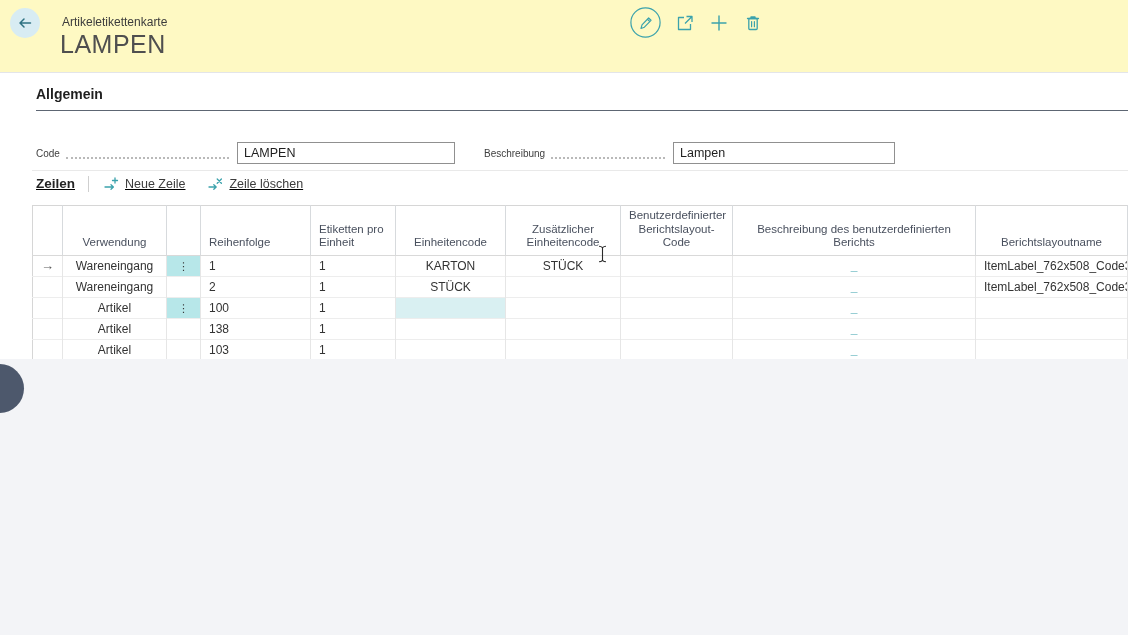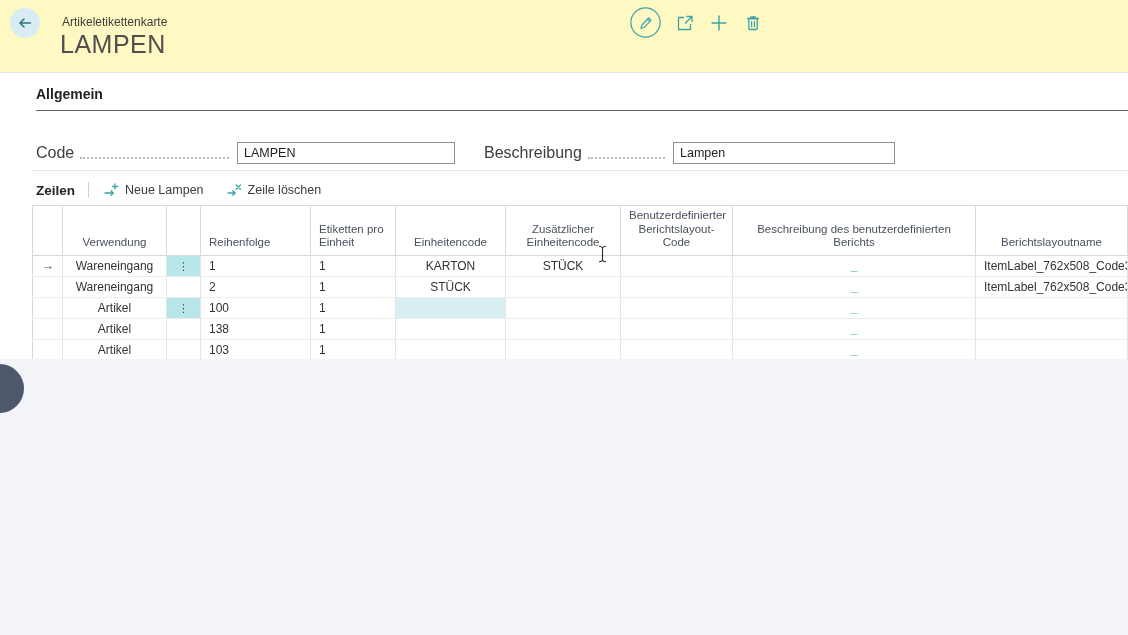--- a/index.html
+++ b/index.html
@@ -19,30 +19,30 @@
   .action-btn{display:flex;align-items:center;justify-content:center;cursor:pointer;background:none;border:none;padding:0;}
   .header-divider{position:absolute;top:72px;left:0;right:0;height:1px;background:#e3e5e9;}
 
   
   .section-general{position:absolute;left:36px;right:0;top:86px;}
   .section-title{font-size:14px;font-weight:bold;color:#1f1f1f;padding-bottom:8px;border-bottom:1px solid #5d6673;}
   .fields-row{position:absolute;left:36px;top:142px;display:flex;gap:29px;}
   .field-group{display:flex;align-items:center;}
   .fg-code{width:419px;}
   .fg-besch{width:411px;}
-  .field-label{font-size:16px;color:#404040;white-space:nowrap;}
+  .field-label{font-size:10px;color:#404040;white-space:nowrap;}
   .field-leader{flex:1;height:9px;border-bottom:2px dotted #b9b9b9;margin:0 8px 0 6px;}
   .field-input{height:20px;border:1px solid #909090;font-family:"Liberation Sans",sans-serif;
     font-size:12.5px;color:#1f1f1f;padding:0 6px;background:#fff;}
   .in-code{width:204px;}
   .in-besch{width:208px;}
   .fields-divider{position:absolute;top:170px;left:32px;right:0;height:1px;background:#e9e9e9;}
 
   
-  .lines-toolbar{position:absolute;left:36px;top:176px;height:22px;display:flex;align-items:flex-end;}
+  .lines-toolbar{position:absolute;left:36px;top:176px;height:22px;display:flex;align-items:flex-start;text-decoration:underline;}
   .lines-title{font-size:13.5px;font-weight:bold;color:#242424;margin-right:13px;}
   .tb-divider{width:1px;height:16px;background:#cfcfcf;margin-right:14px;}
   .tb-btn{display:flex;align-items:center;gap:6px;margin-right:22px;cursor:pointer;background:none;border:none;padding:0;}
   .tb-btn span{font-size:12.5px;color:#3c3c3c;}
 
   
   .lines-table{position:absolute;left:32px;top:205px;width:1096px;border-collapse:collapse;table-layout:fixed;
     border:1px solid #d6d6d6;background:#fff;}
   .col-0{width:30px}.col-1{width:104px}.col-2{width:34px}.col-3{width:110px}.col-4{width:85px}
   .col-5{width:110px}.col-6{width:115px}.col-7{width:112px}.col-8{width:243px}.col-9{width:auto}
@@ -142,21 +142,21 @@
 <div class="lines-toolbar">
   <span class="lines-title">Zeilen</span>
   <span class="tb-divider"></span>
   <button class="tb-btn">
     <span>
       <svg width="16" height="16" viewBox="0 0 16 16">
         <path d="M12 2 v5 M9.5 4.5 h5" fill="none" stroke="#3ba2ac" stroke-width="1.3" stroke-linecap="round"></path>
         <path d="M2 11 h8 M8 8.8 L10.4 11 L8 13.2" fill="none" stroke="#3ba2ac" stroke-width="1.3" stroke-linecap="round" stroke-linejoin="round"></path>
       </svg>
     </span>
-    <span>Neue Lampen</span>
+    <span>Neue Zeile</span>
   </button>
   <button class="tb-btn">
     <span>
       <svg width="16" height="16" viewBox="0 0 16 16">
         <path d="M2 11 h6.5 M6.8 8.8 L9.2 11 L6.8 13.2" fill="none" stroke="#3ba2ac" stroke-width="1.3" stroke-linecap="round" stroke-linejoin="round"></path>
         <path d="M10.2 3 l4.2 4.2 M14.4 3 l-4.2 4.2" fill="none" stroke="#3ba2ac" stroke-width="1.3" stroke-linecap="round"></path>
       </svg>
     </span>
     <span>Zeile löschen</span>
   </button>

